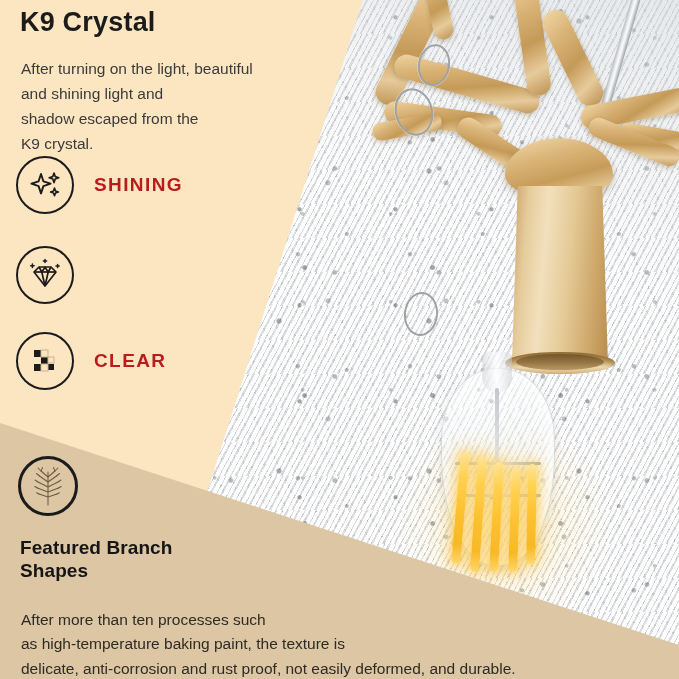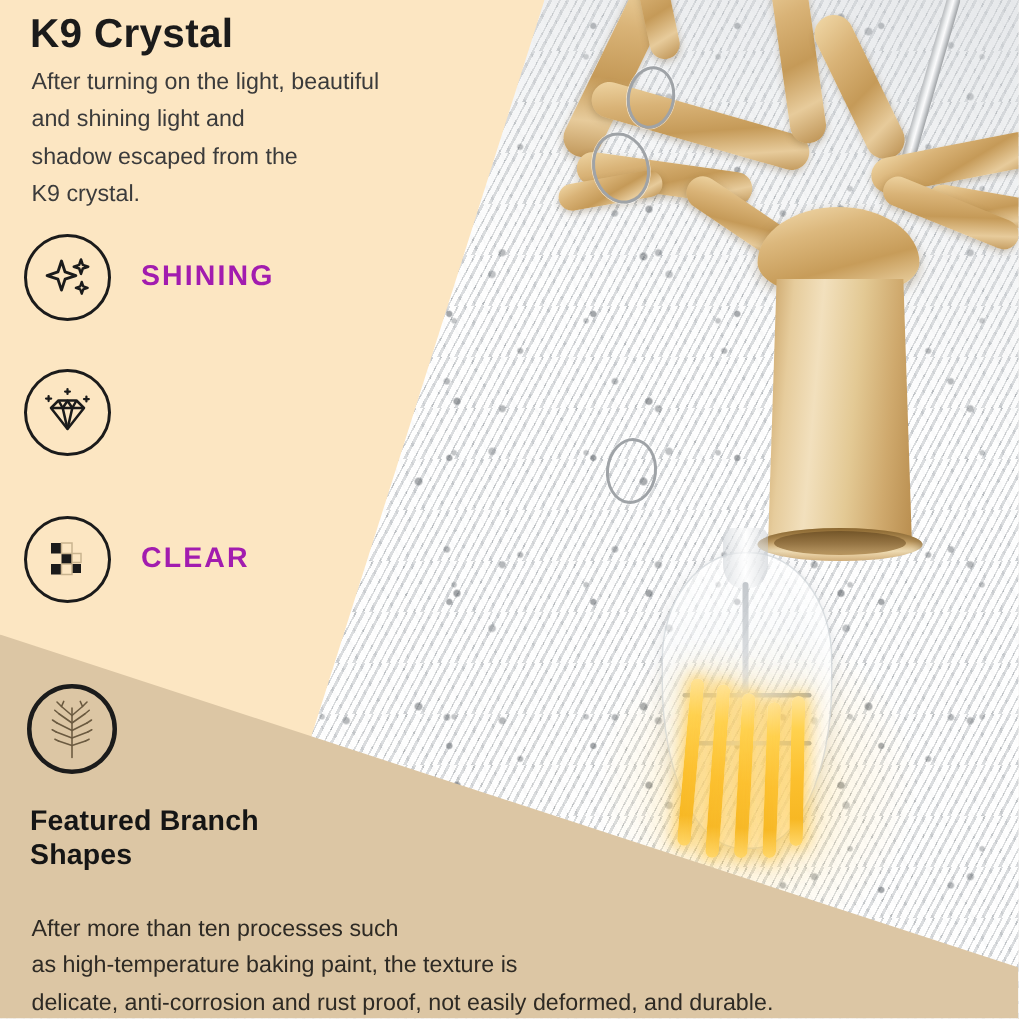--- a/index.html
+++ b/index.html
@@ -200,54 +200,54 @@
     left: 20px; top: 6px;
     font-size: 27px;
     font-weight: 700;
     letter-spacing: 0.2px;
     color: #1b1b1b;
     line-height: 1.2;
   }
 
   .body-top {
     position: absolute;
-    left: 21px; top: 42px;
+    left: 21px; top: 56px;
     font-size: 15.5px;
     line-height: 1.62;
     color: #3b3b3b;
     white-space: pre-line;
   }
 
   
   .feature-row {
     position: absolute;
     left: 16px;
     display: flex;
     align-items: center;
     gap: 20px;
   }
   .feature-row.r1 { top: 156px; }
   .feature-row.r2 { top: 246px; }
-  .feature-row.r3 { top: 344px; }
+  .feature-row.r3 { top: 332px; }
 
   .icon-circle {
     width: 58px; height: 58px;
     border: 2.4px solid #1b1b1b;
     border-radius: 50%;
     display: flex;
     align-items: center;
     justify-content: center;
     flex: 0 0 auto;
     box-sizing: border-box;
   }
   .feature-label {
     font-size: 19px;
     font-weight: 700;
     letter-spacing: 1.4px;
-    color: #a21caf;
+    color: #b91c1c;
   }
 
   
   .branch-badge {
     position: absolute;
     left: 18px; top: 456px;
     width: 60px; height: 60px;
     border: 3px solid #1b1b1b;
     border-radius: 50%;
     display: flex;

